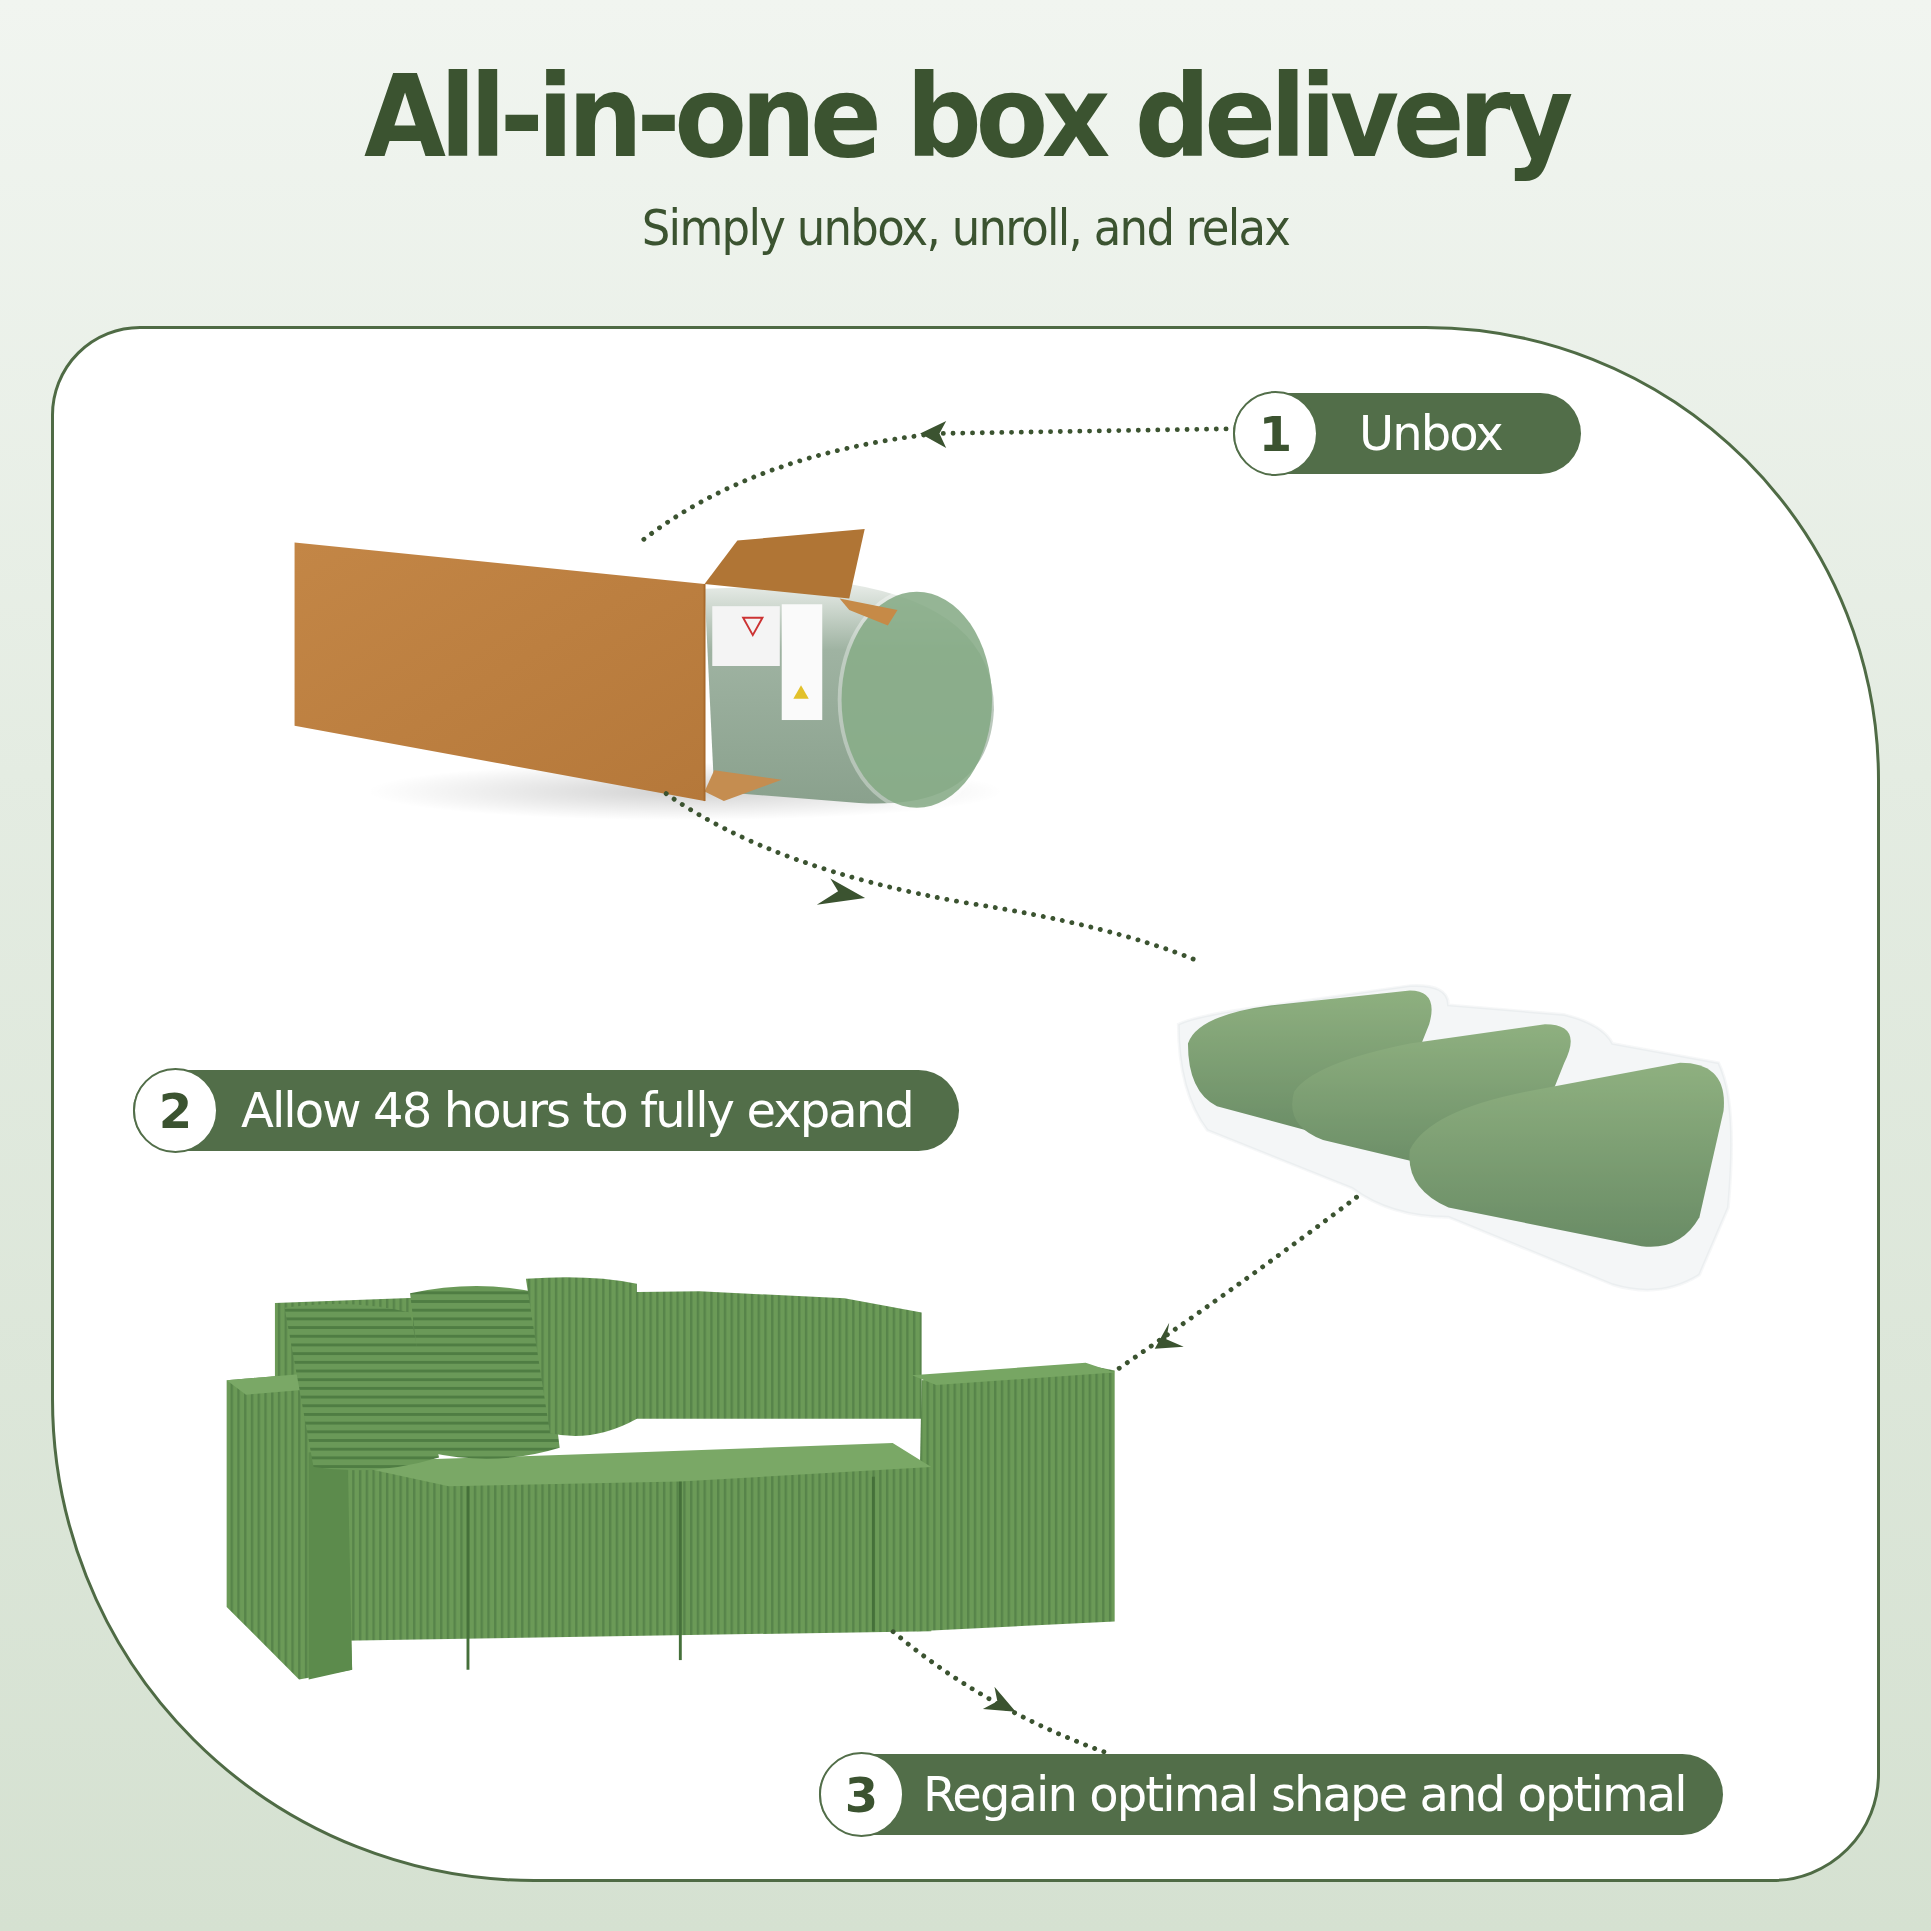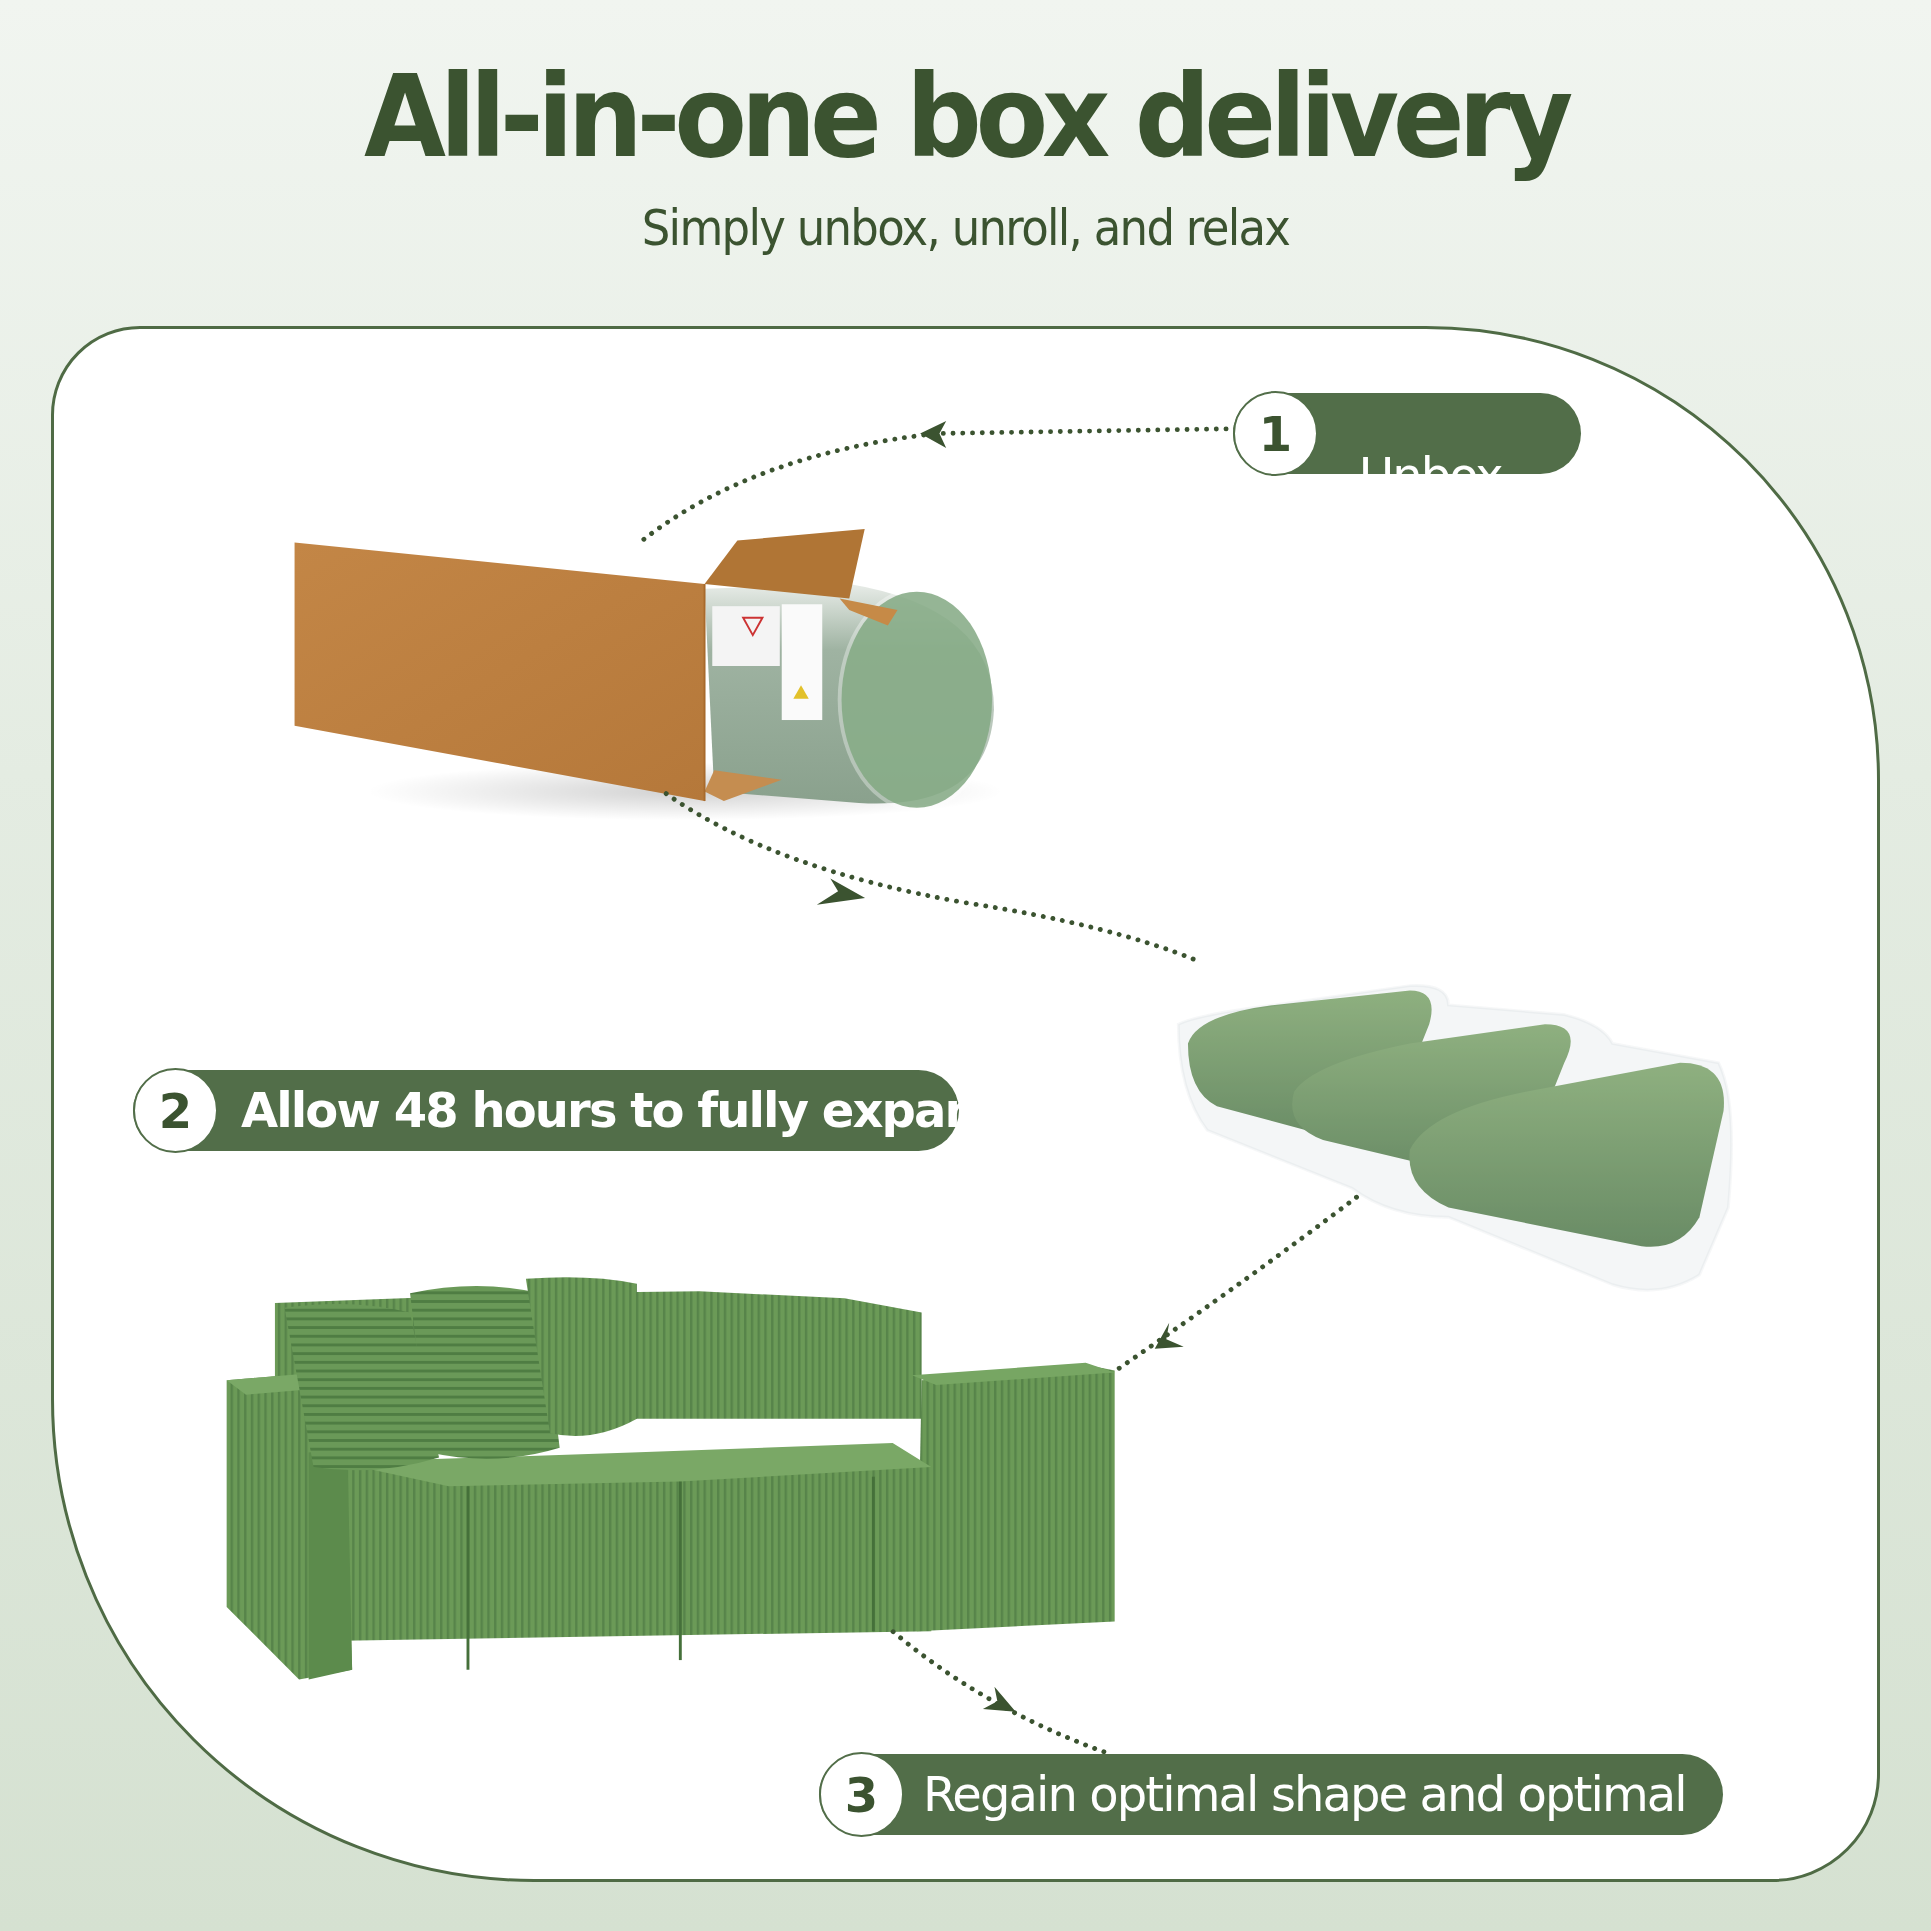--- a/index.html
+++ b/index.html
@@ -61,23 +61,23 @@
   .pill .label {
     position: absolute;
     color: #ffffff;
     font-family: "DejaVu Sans", sans-serif;
     font-size: 48px;
     letter-spacing: -1.9px;
     white-space: nowrap;
     top: 50%; transform: translateY(-52%);
   }
   #step1 { left: 1233px; top: 393px; width: 348px; }
-  #step1 .label { left: 126px; margin-top: 42px; }
+  #step1 .label { left: 126px; }
   #step2 { left: 133px; top: 1070px; width: 826px; }
-  #step2 .label { left: 108px; font-weight: bold; }
+  #step2 .label { left: 108px; }
   #step3 { left: 819px; top: 1754px; width: 904px; }
   #step3 .label { left: 104px; }
   .illus { position: absolute; }
 </style>
 </head>
 <body>
 
 <div class="headline">All-in-one box delivery</div>
 <div class="subheadline">Simply unbox, unroll, and relax</div>
 

